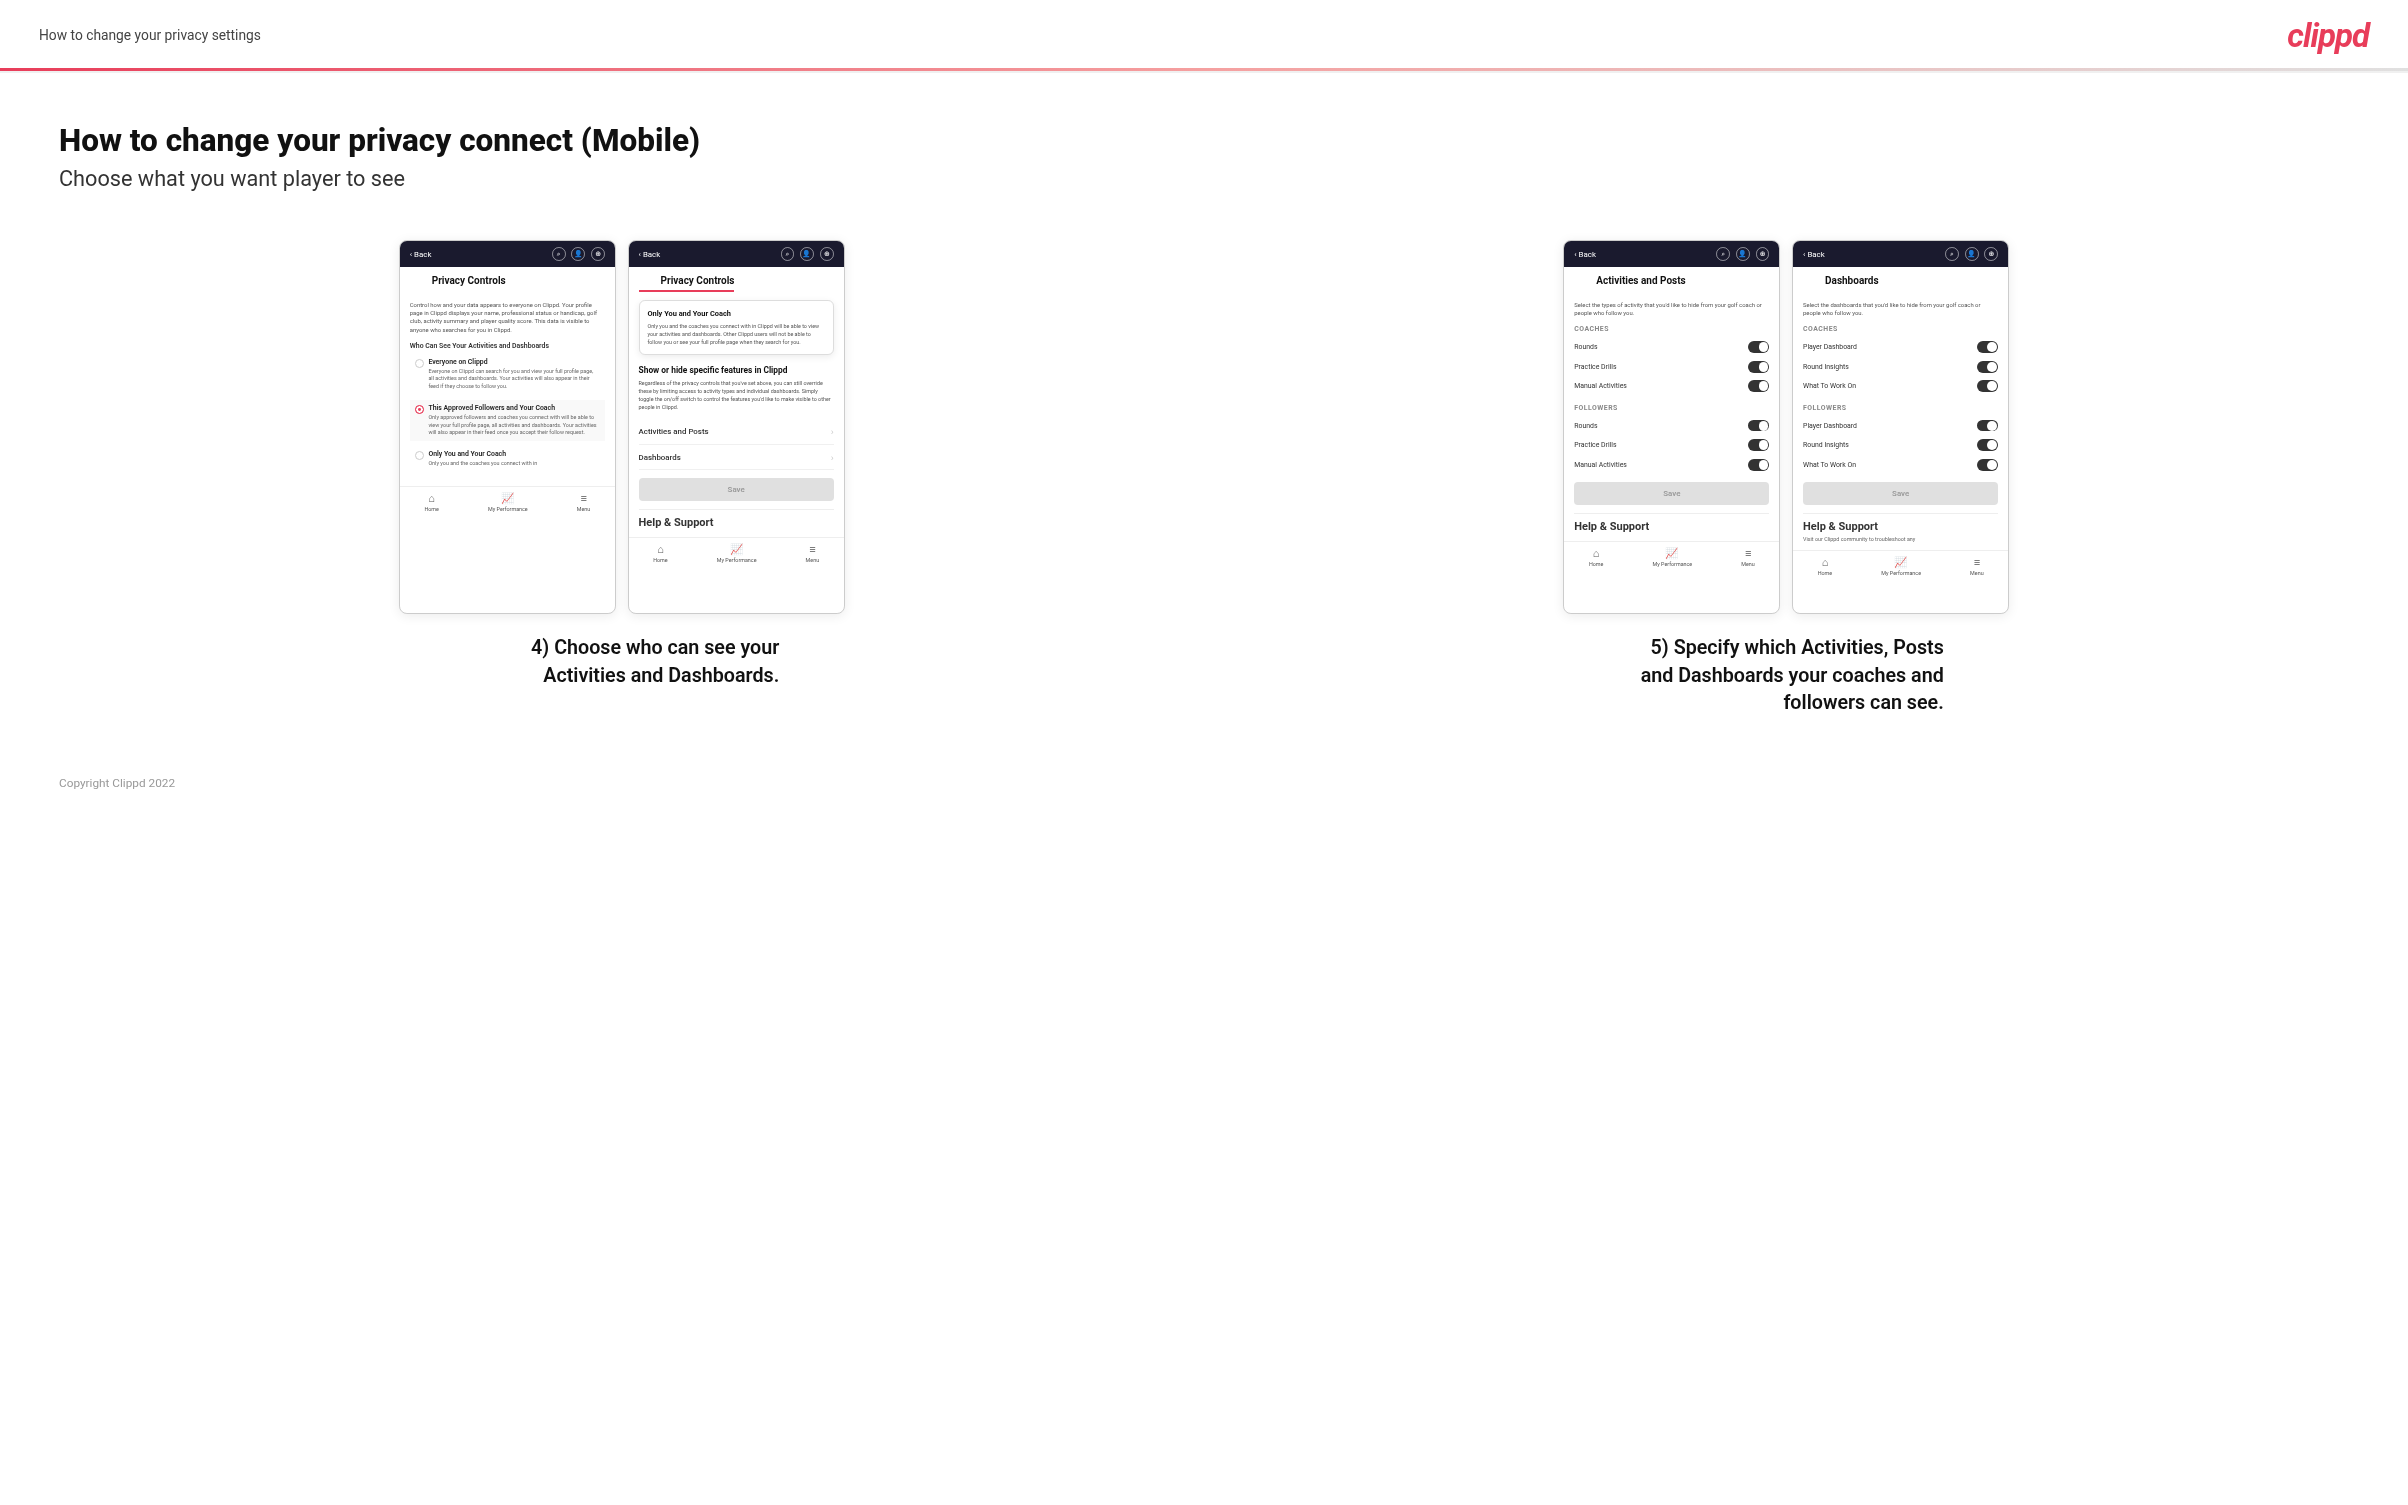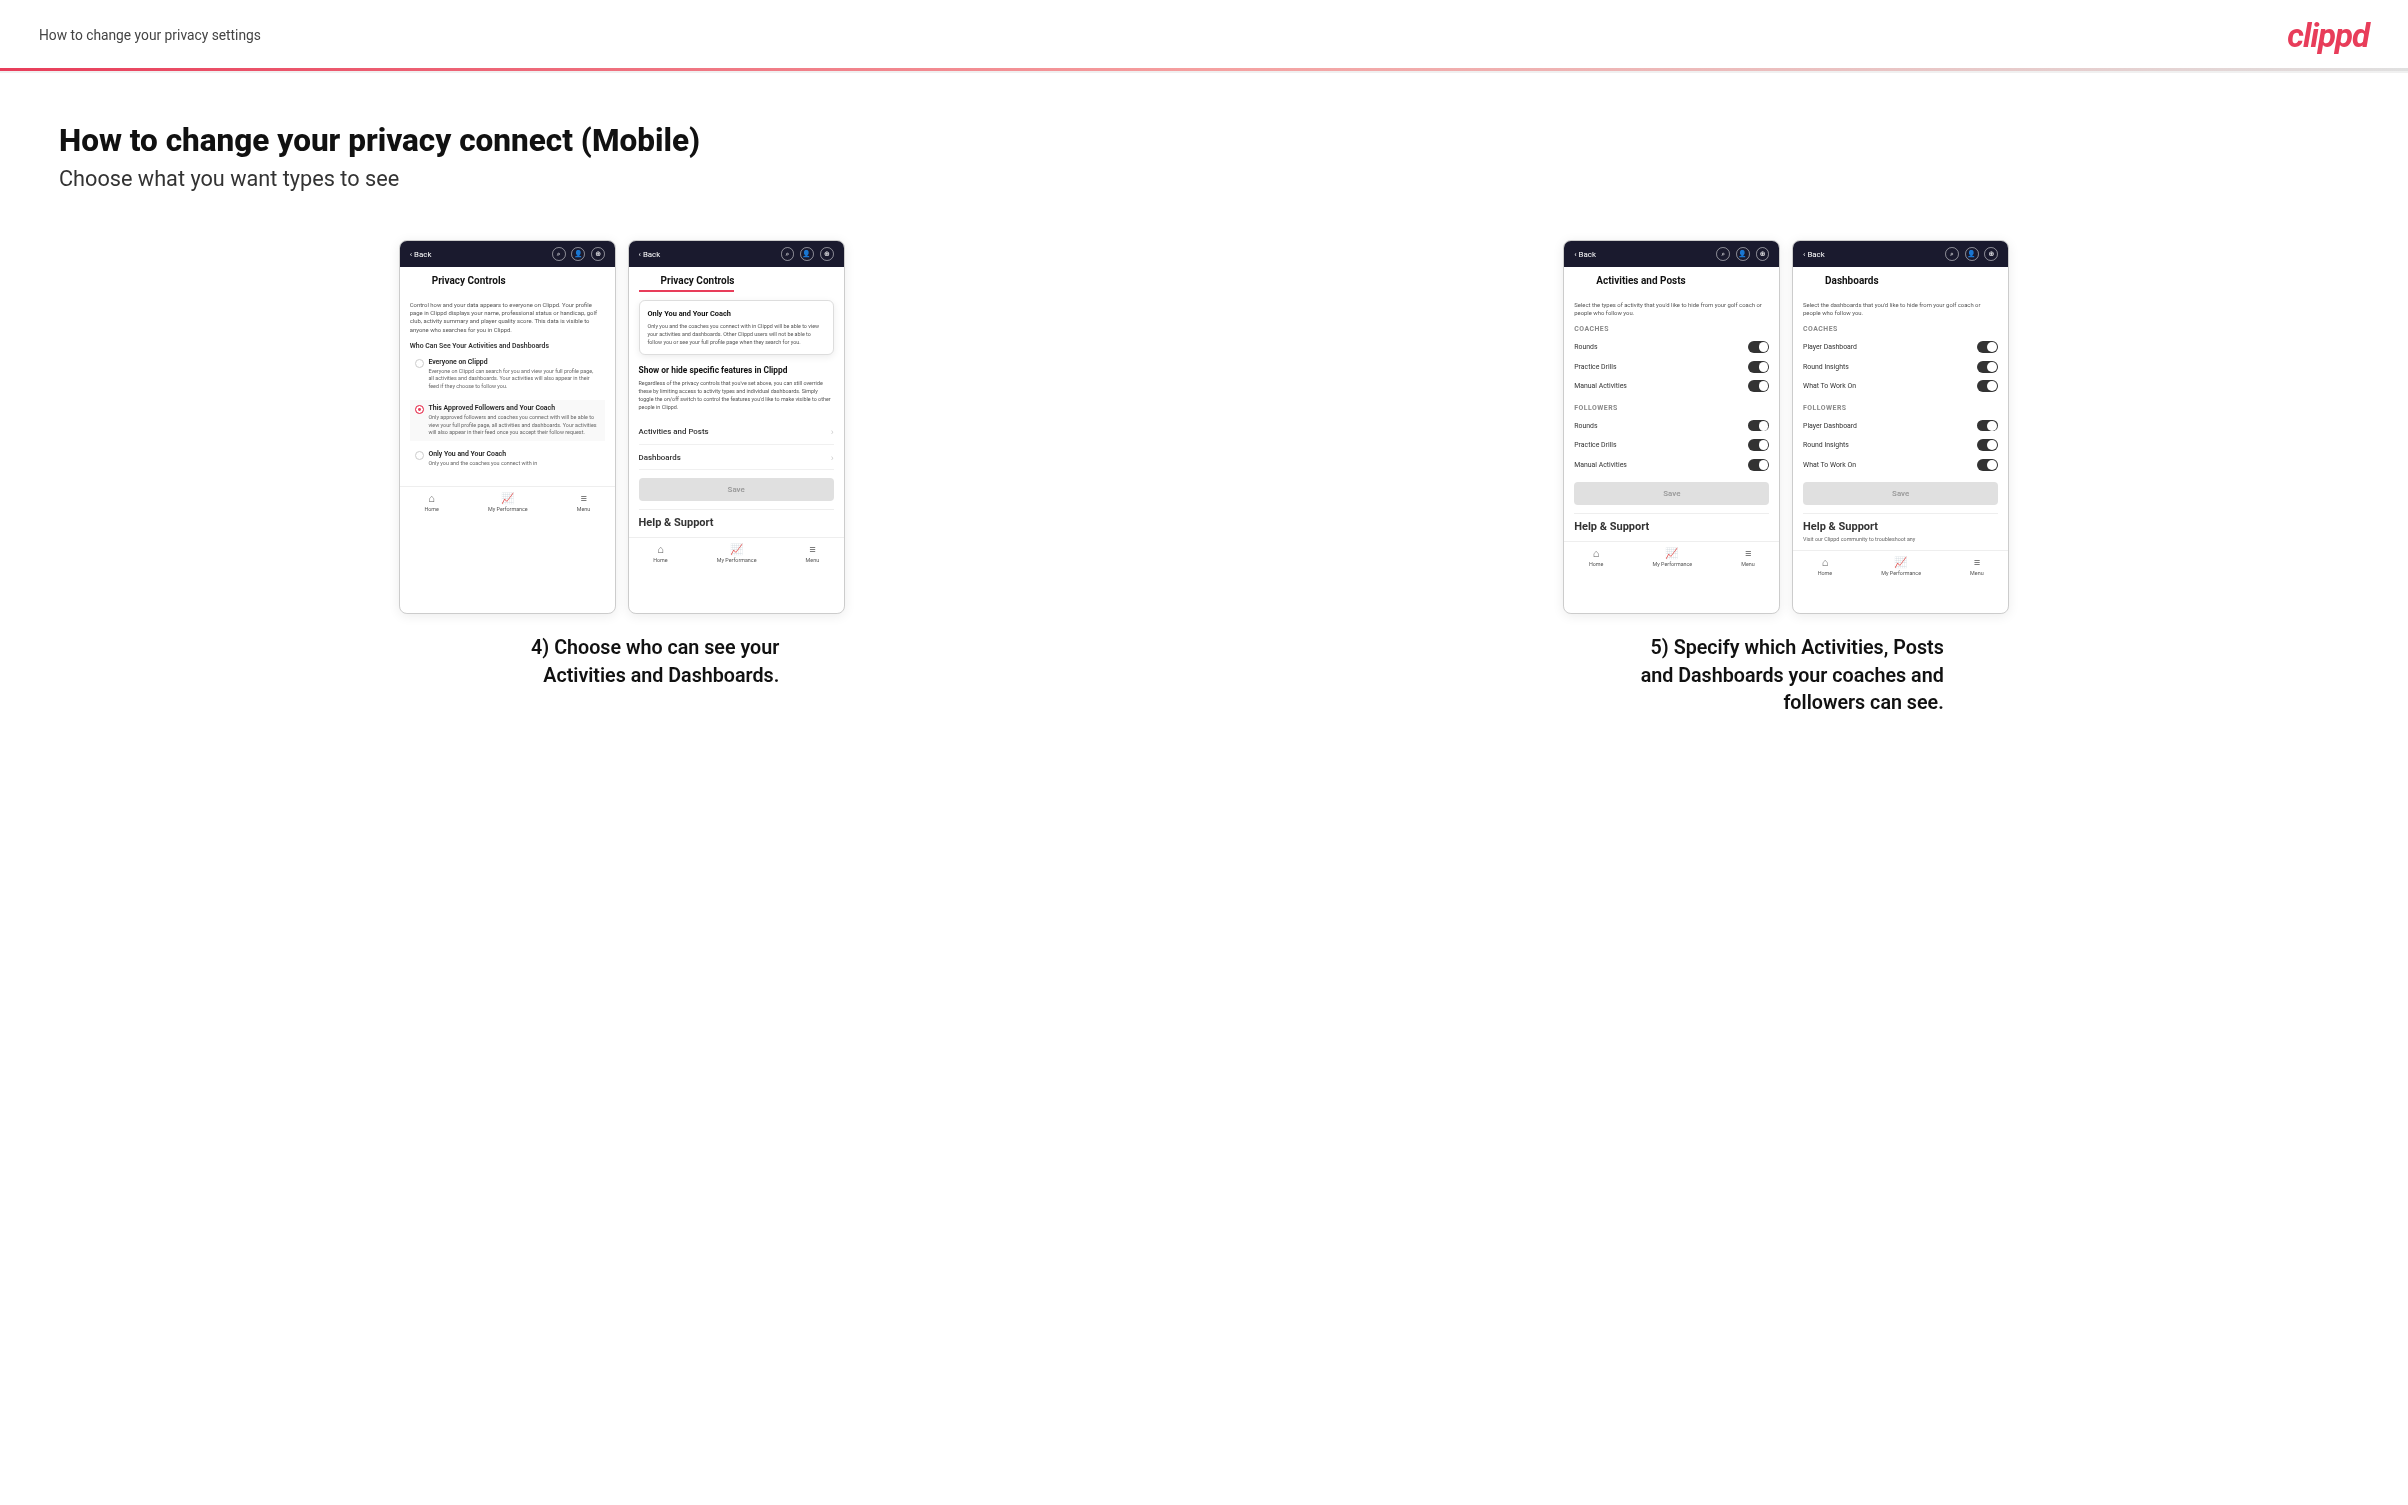--- a/index.html
+++ b/index.html
@@ -343,21 +343,21 @@
 </head>
 <body>
 
 <nav class="top-nav">
   <span class="nav-breadcrumb">How to change your privacy settings</span>
   <span class="logo">clippd</span>
 </nav>
 
 <main class="main-content">
   <h1 class="page-title">How to change your privacy connect (Mobile)</h1>
-  <p class="page-subtitle">Choose what you want types to see</p>
+  <p class="page-subtitle">Choose what you want player to see</p>
 
   <div style="display:flex; gap:39px; align-items:flex-start;">
 
     <div class="two-screenshots-wrapper">
       <div class="two-screens-row">
 
         <div class="phone-mockup">
           <div class="phone-topbar">
             <div class="back-btn">
               <span>‹</span>
@@ -624,14 +624,15 @@
         </div>
       </div>
 
       <div class="caption-below">
         <p class="caption-text">5) Specify which Activities, Posts and Dashboards your  coaches and followers can see.</p>
       </div>
     </div>
 
   </div>
 
+  <p class="copyright">Copyright Clippd 2022</p>
 </main>
 
 
 </body></html>

